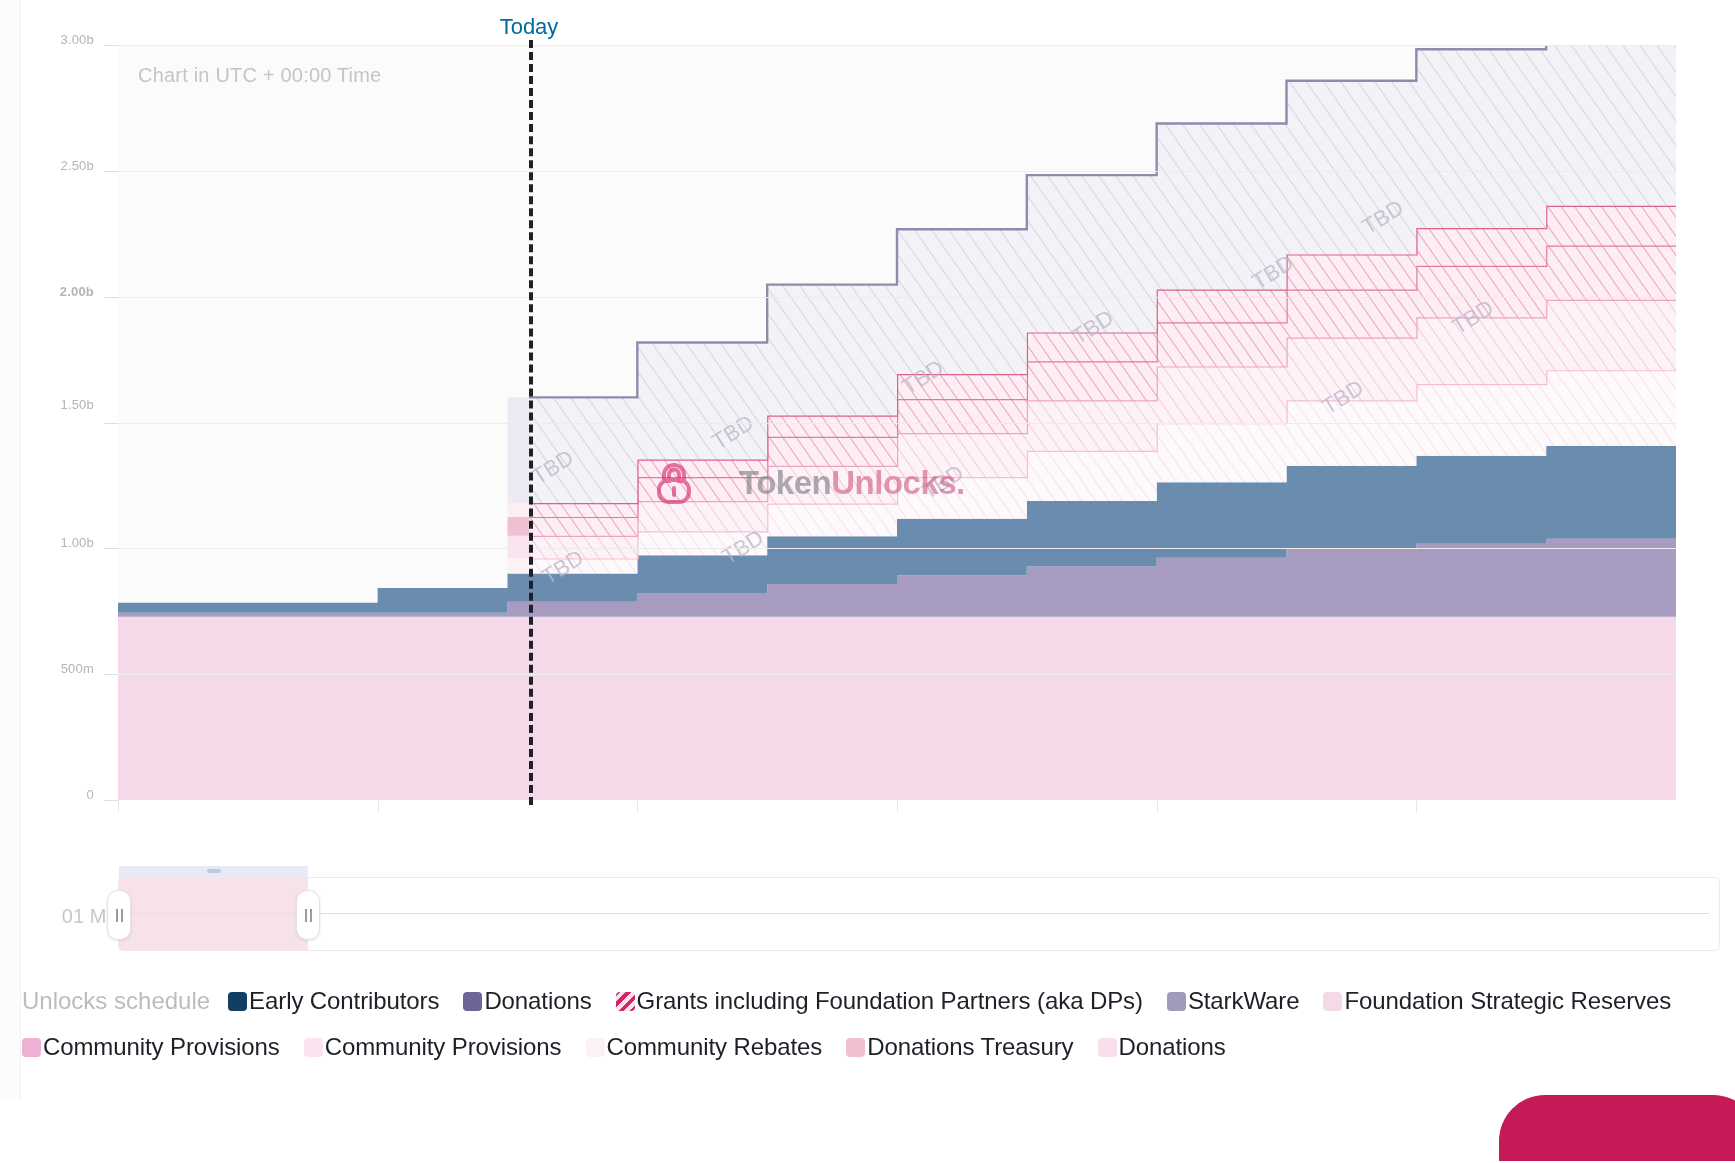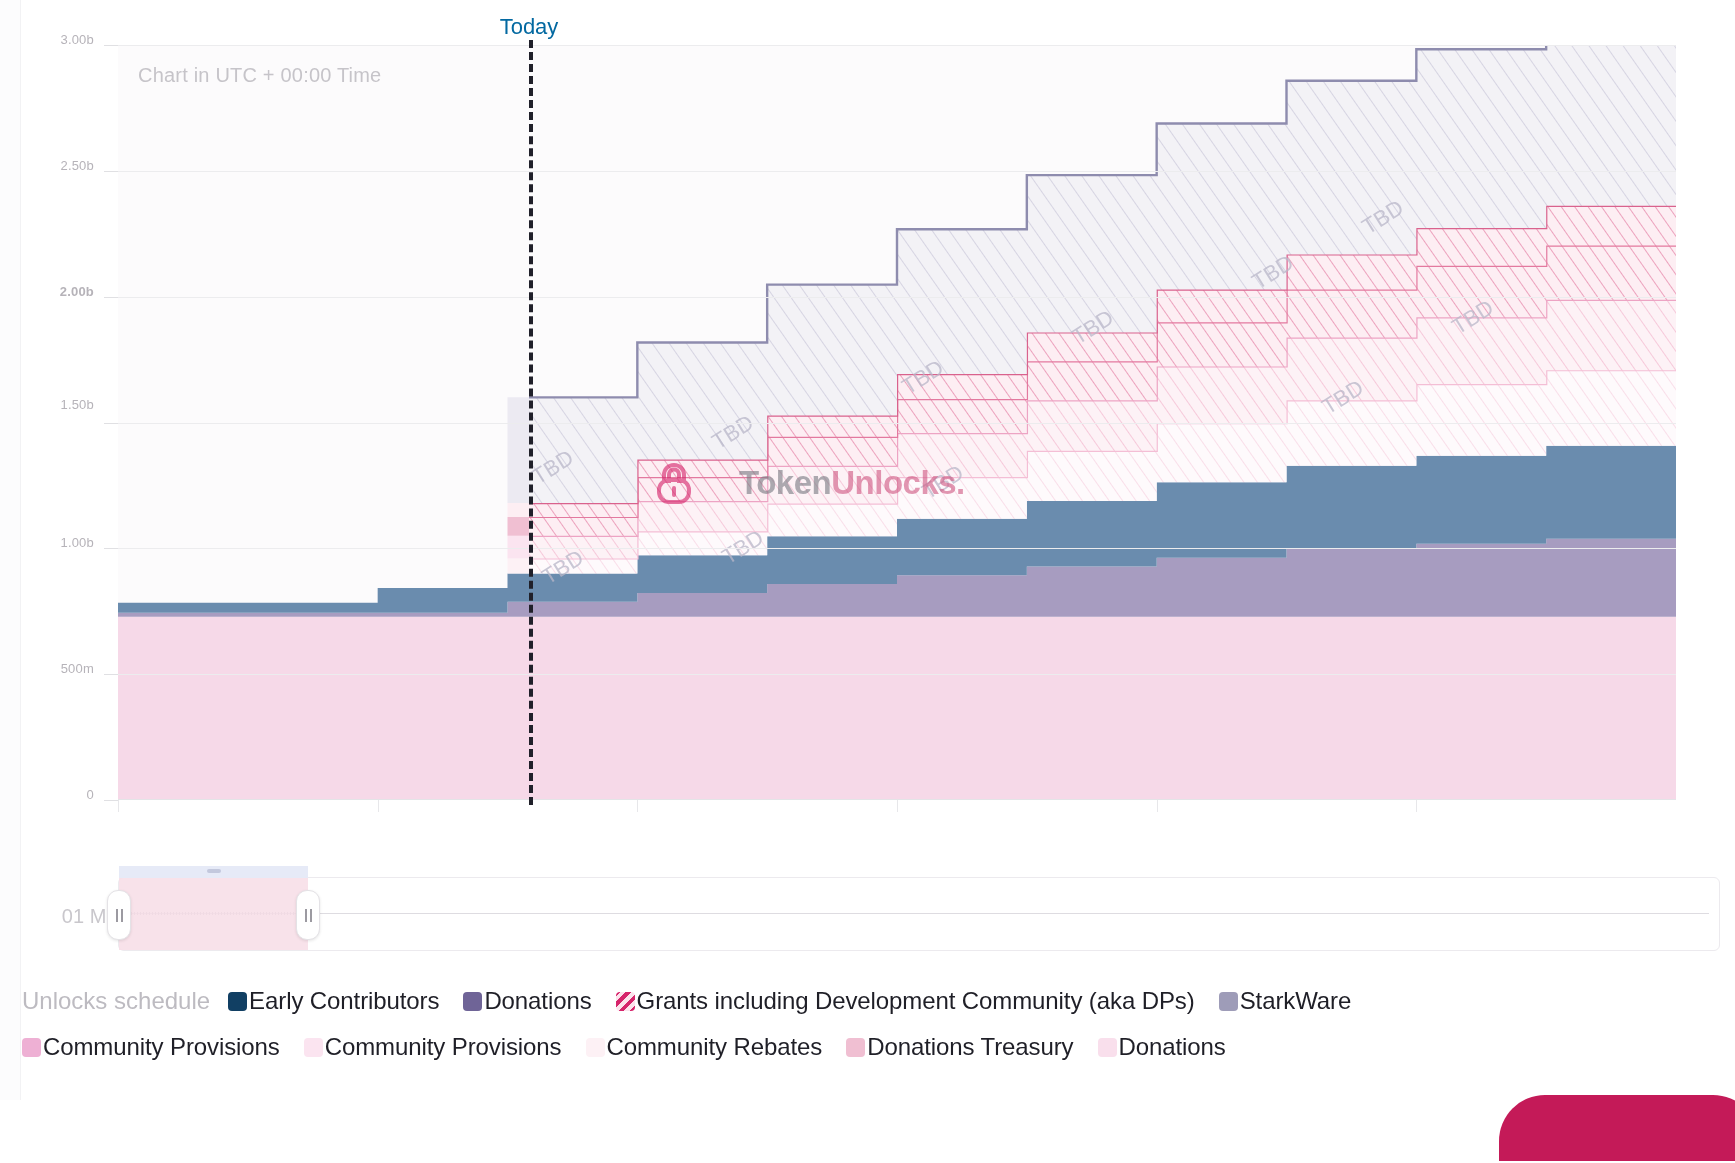--- a/index.html
+++ b/index.html
@@ -455,25 +455,29 @@
     <div class="legend-item">
           <div class="legend-swatch" style="background: rgb(17, 63, 99);"></div>
           <span class="legend-label">Early Contributors</span>
         </div>
         <div class="legend-item">
           <div class="legend-swatch" style="background: rgb(111, 100, 151);"></div>
           <span class="legend-label">Donations</span>
         </div>
         <div class="legend-item">
           <div class="legend-swatch" style="background: repeating-linear-gradient(-45deg, rgb(214, 36, 107) 0px, rgb(214, 36, 107) 4px, rgb(251, 227, 236) 4px, rgb(251, 227, 236) 8px);"></div>
-          <span class="legend-label">Grants including Development Community (aka DPs)</span>
+          <span class="legend-label">Grants including Foundation Partners (aka DPs)</span>
         </div>
         <div class="legend-item">
           <div class="legend-swatch" style="background: rgb(158, 156, 184);"></div>
           <span class="legend-label">StarkWare</span>
+        </div>
+        <div class="legend-item">
+          <div class="legend-swatch" style="background: rgb(246, 217, 232);"></div>
+          <span class="legend-label">Foundation Strategic Reserves</span>
         </div>
       </div>
     <div class="legend-row" id="legend-row-1">
         <div class="legend-item">
           <div class="legend-swatch" style="background: rgb(238, 176, 212);"></div>
           <span class="legend-label">Community Provisions</span>
         </div>
         <div class="legend-item">
           <div class="legend-swatch" style="background: rgb(251, 228, 240);"></div>
           <span class="legend-label">Community Provisions</span>

